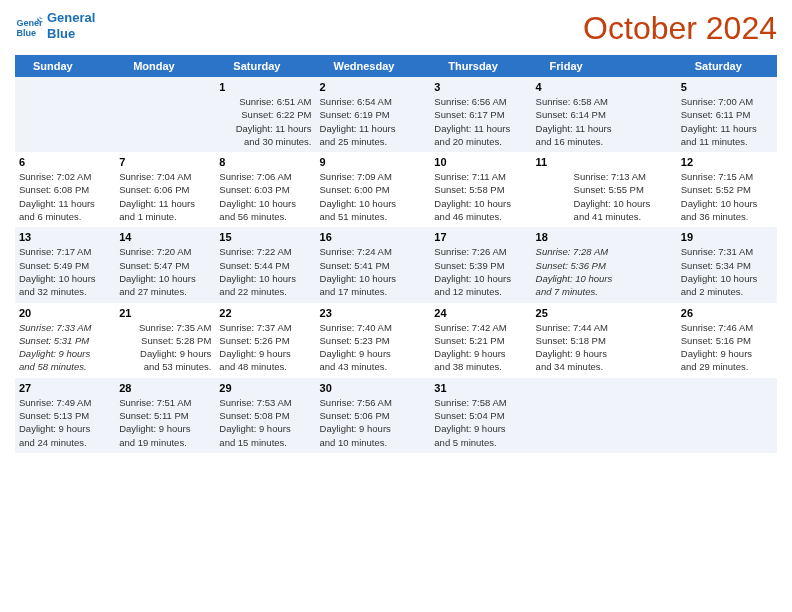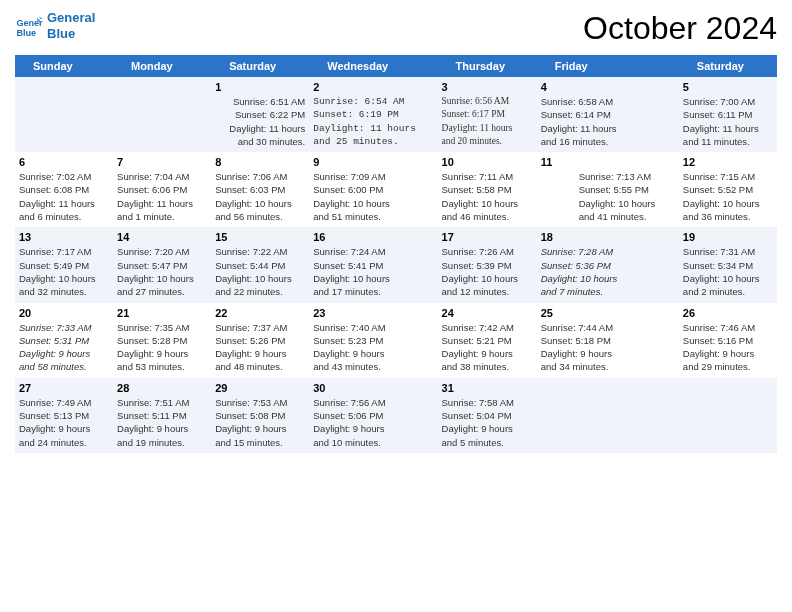--- a/index.html
+++ b/index.html
@@ -33,21 +33,21 @@
     .logo-icon {
       width: 28px;
       height: 28px;
     }
     .title-block {
       text-align: right;
     }
     .month-title {
       font-size: 32px;
       font-weight: normal;
-      color: #000000;
+      color: #c2410c;
     }
     .location {
       font-size: 14px;
       color: #555;
     }
     table {
       width: 100%;
       border-collapse: collapse;
       font-size: 10px;
     }
@@ -128,28 +128,28 @@
         <td></td>
         <td>
           <span class="day-num">1</span>
           <div class="day-content" style="white-space: pre-line; text-align: right;">Sunrise: 6:51 AM
 Sunset: 6:22 PM
 Daylight: 11 hours
 and 30 minutes.</div>
         </td>
         <td>
           <span class="day-num">2</span>
-          <div class="day-content" style="white-space: pre-line; font-family: Liberation Mono, monospace;">Sunrise: 6:54 AM
+          <div class="day-content" style="white-space: pre-line;">Sunrise: 6:54 AM
 Sunset: 6:19 PM
 Daylight: 11 hours
 and 25 minutes.</div>
         </td>
         <td>
           <span class="day-num">3</span>
-          <div class="day-content" style="white-space: pre-line; font-family: Liberation Serif, serif;">Sunrise: 6:56 AM
+          <div class="day-content" style="white-space: pre-line;">Sunrise: 6:56 AM
 Sunset: 6:17 PM
 Daylight: 11 hours
 and 20 minutes.</div>
         </td>
         <td>
           <span class="day-num">4</span>
           <div class="day-content" style="white-space: pre-line;">Sunrise: 6:58 AM
 Sunset: 6:14 PM
 Daylight: 11 hours
 and 16 minutes.</div>
@@ -267,21 +267,21 @@
       <tr>
         <td>
           <span class="day-num">20</span>
           <div class="day-content" style="white-space: pre-line; font-style: italic;">Sunrise: 7:33 AM
 Sunset: 5:31 PM
 Daylight: 9 hours
 and 58 minutes.</div>
         </td>
         <td>
           <span class="day-num">21</span>
-          <div class="day-content" style="white-space: pre-line;">Sunrise: 7:35 AM
+          <div class="day-content" style="white-space: pre-line; text-align: right;">Sunrise: 7:35 AM
 Sunset: 5:28 PM
 Daylight: 9 hours
 and 53 minutes.</div>
         </td>
         <td>
           <span class="day-num">22</span>
           <div class="day-content" style="white-space: pre-line;">Sunrise: 7:37 AM
 Sunset: 5:26 PM
 Daylight: 9 hours
 and 48 minutes.</div>

